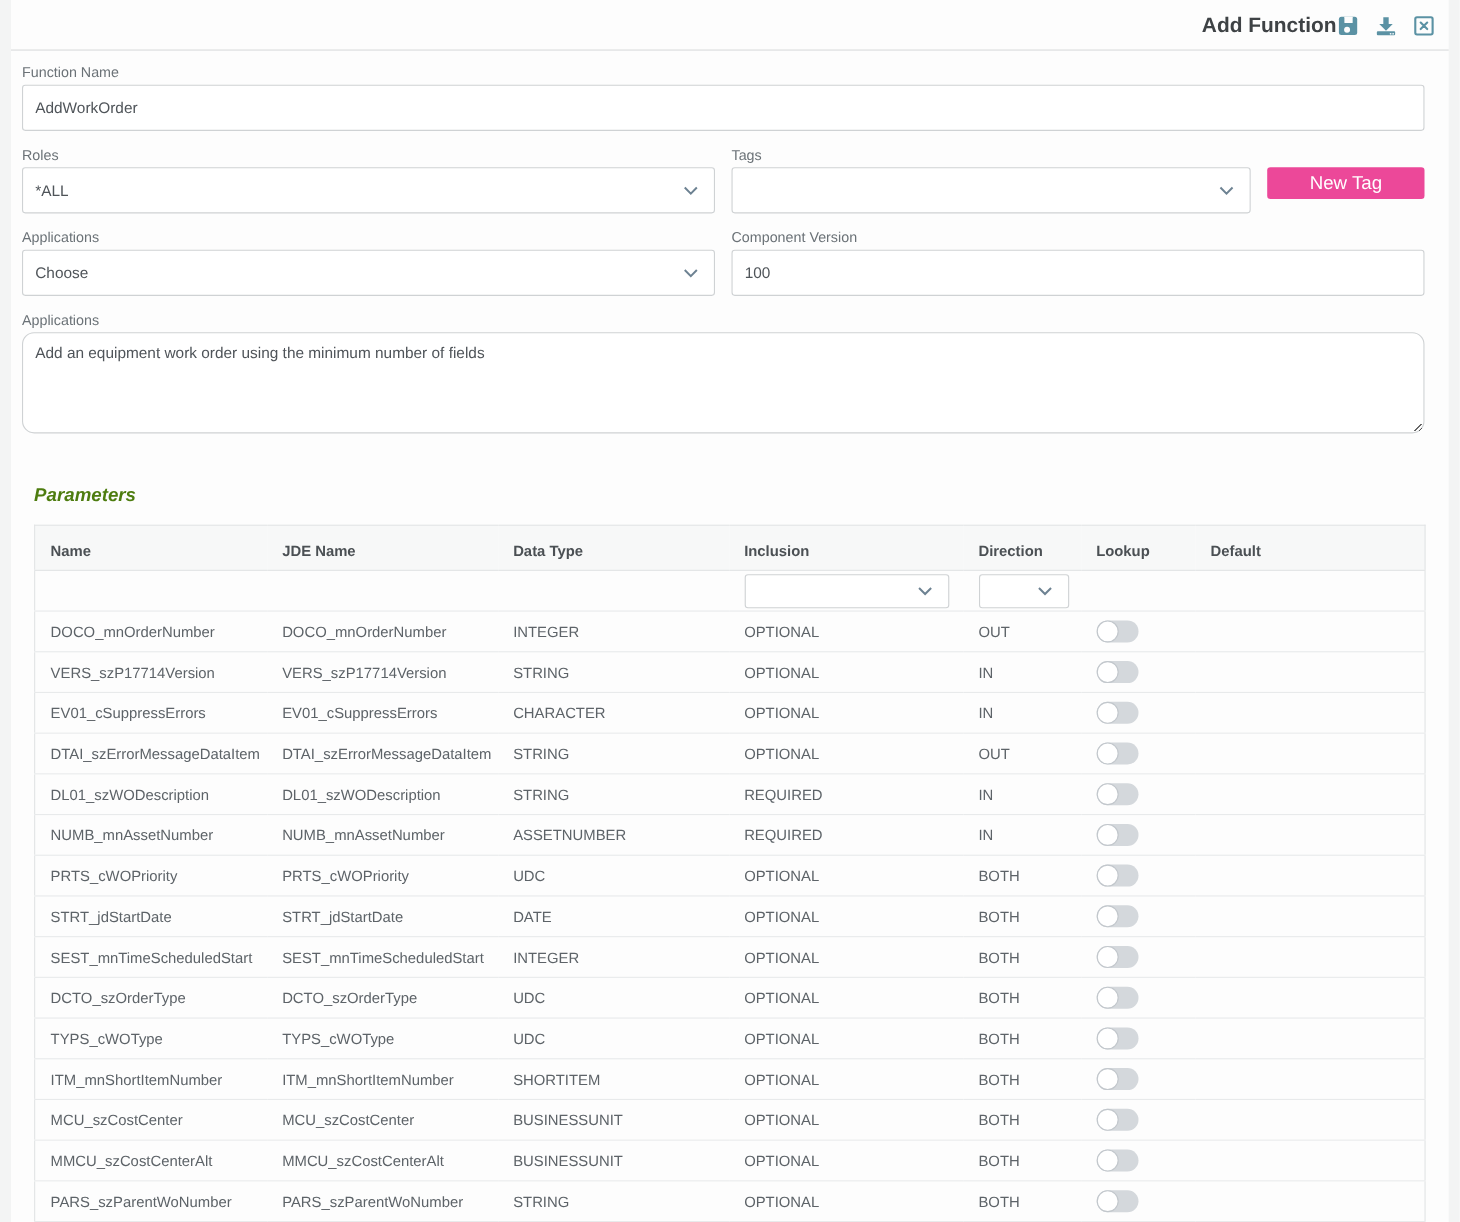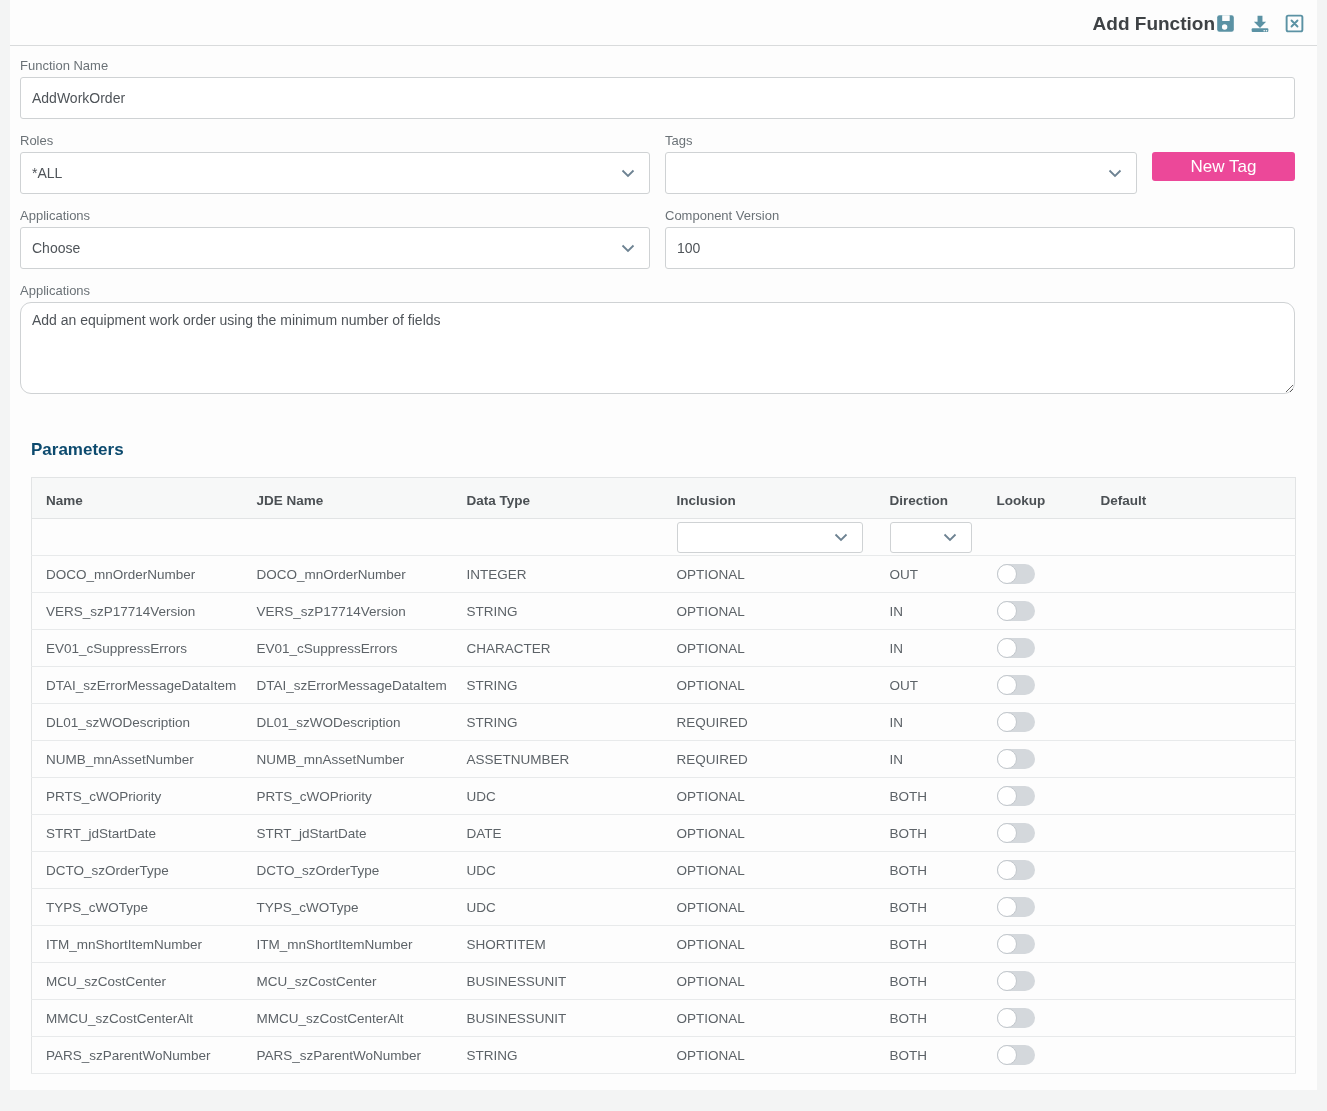--- a/index.html
+++ b/index.html
@@ -51,21 +51,21 @@
     flex:none; width:143px; height:29px;
     background:#ec4899; color:#fff; border:none; border-radius:3px;
     font-family:"Liberation Sans", sans-serif; font-size:17px; cursor:pointer;
   }
   textarea {
     height:92px; padding:8px 11px; resize:both; display:block; line-height:18px;border-radius:11px;
   }
   
   .params-section { padding:32px 21px 0 21px; }
   .params-section h2 {
-    margin:0 0 17px 0; font-size:17px; font-weight:700; color:#0c4a6e;
+    margin:0 0 17px 0; font-size:17px; font-weight:700; color:#4d7c0f;font-style:italic;
   }
   table.params-table {
     width:100%; border-collapse:collapse;
     border:1px solid #e2e4e5;
     font-size:13.5px; color:#5d6368;
   }
   .params-table th {
     height:41px; text-align:left; padding:4px 0 0 14px;
     background:#f7f8f8; font-size:13.5px; font-weight:600; color:#4b5054;
     border-bottom:1px solid #e2e4e5;
@@ -347,20 +347,33 @@
             <td>OPTIONAL</td>
             <td>BOTH</td>
             <td>
               <div class="toggle">
                 <div class="knob"></div>
               </div>
             </td>
             <td></td>
           </tr>
 
+          <tr class="data-row">
+            <td>SEST_mnTimeScheduledStart</td>
+            <td>SEST_mnTimeScheduledStart</td>
+            <td>INTEGER</td>
+            <td>OPTIONAL</td>
+            <td>BOTH</td>
+            <td>
+              <div class="toggle">
+                <div class="knob"></div>
+              </div>
+            </td>
+            <td></td>
+          </tr>
 
           <tr class="data-row">
             <td>DCTO_szOrderType</td>
             <td>DCTO_szOrderType</td>
             <td>UDC</td>
             <td>OPTIONAL</td>
             <td>BOTH</td>
             <td>
               <div class="toggle">
                 <div class="knob"></div>

